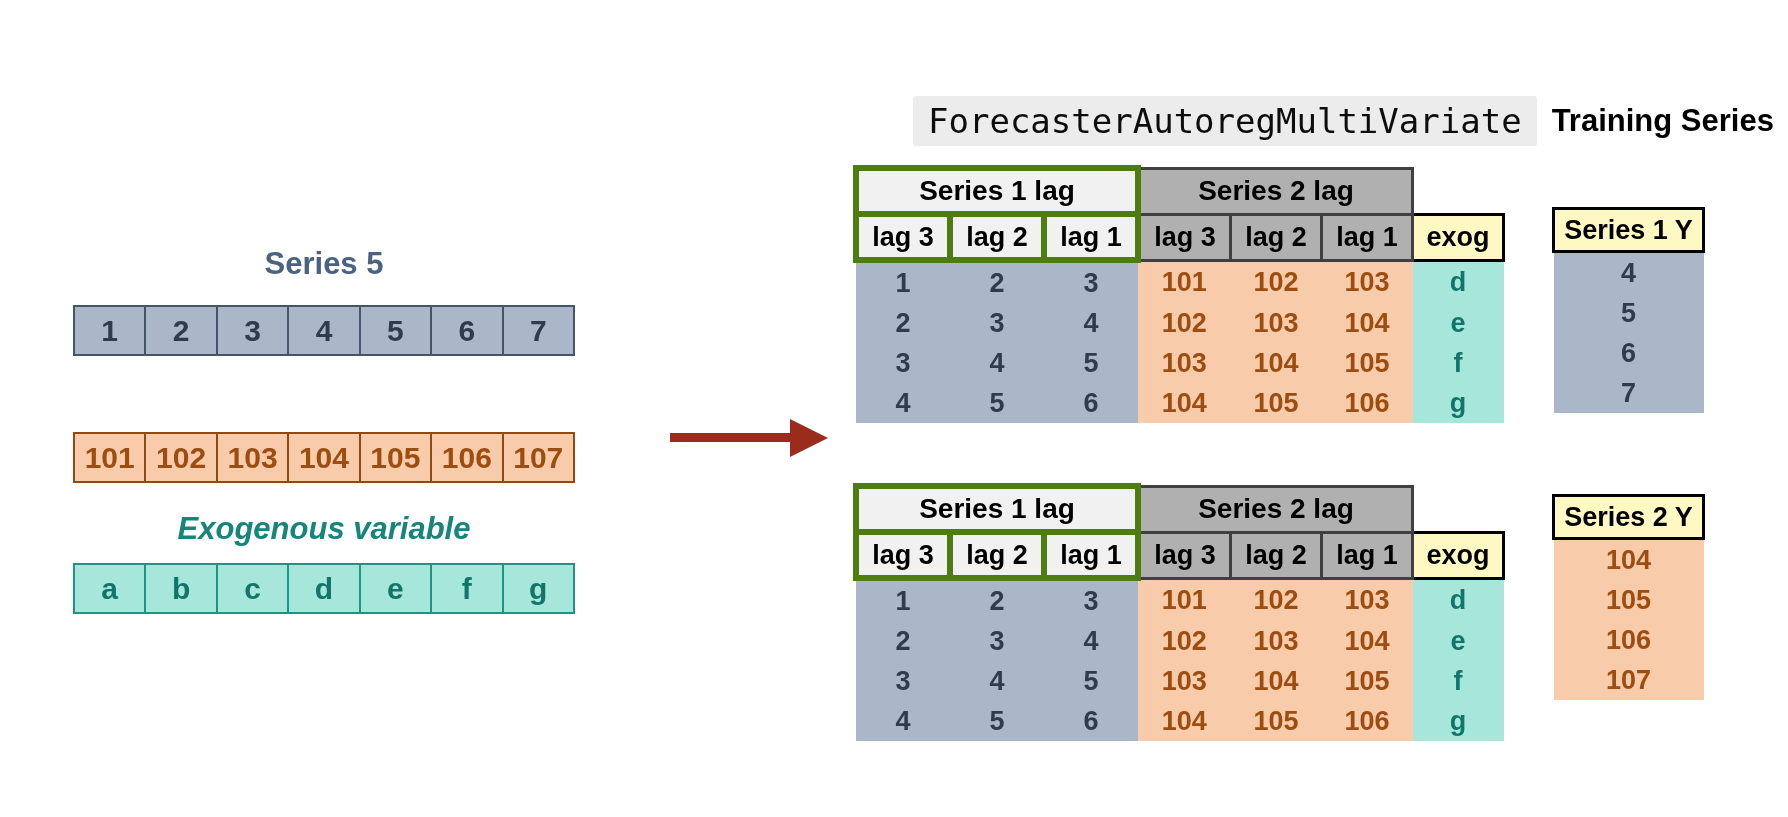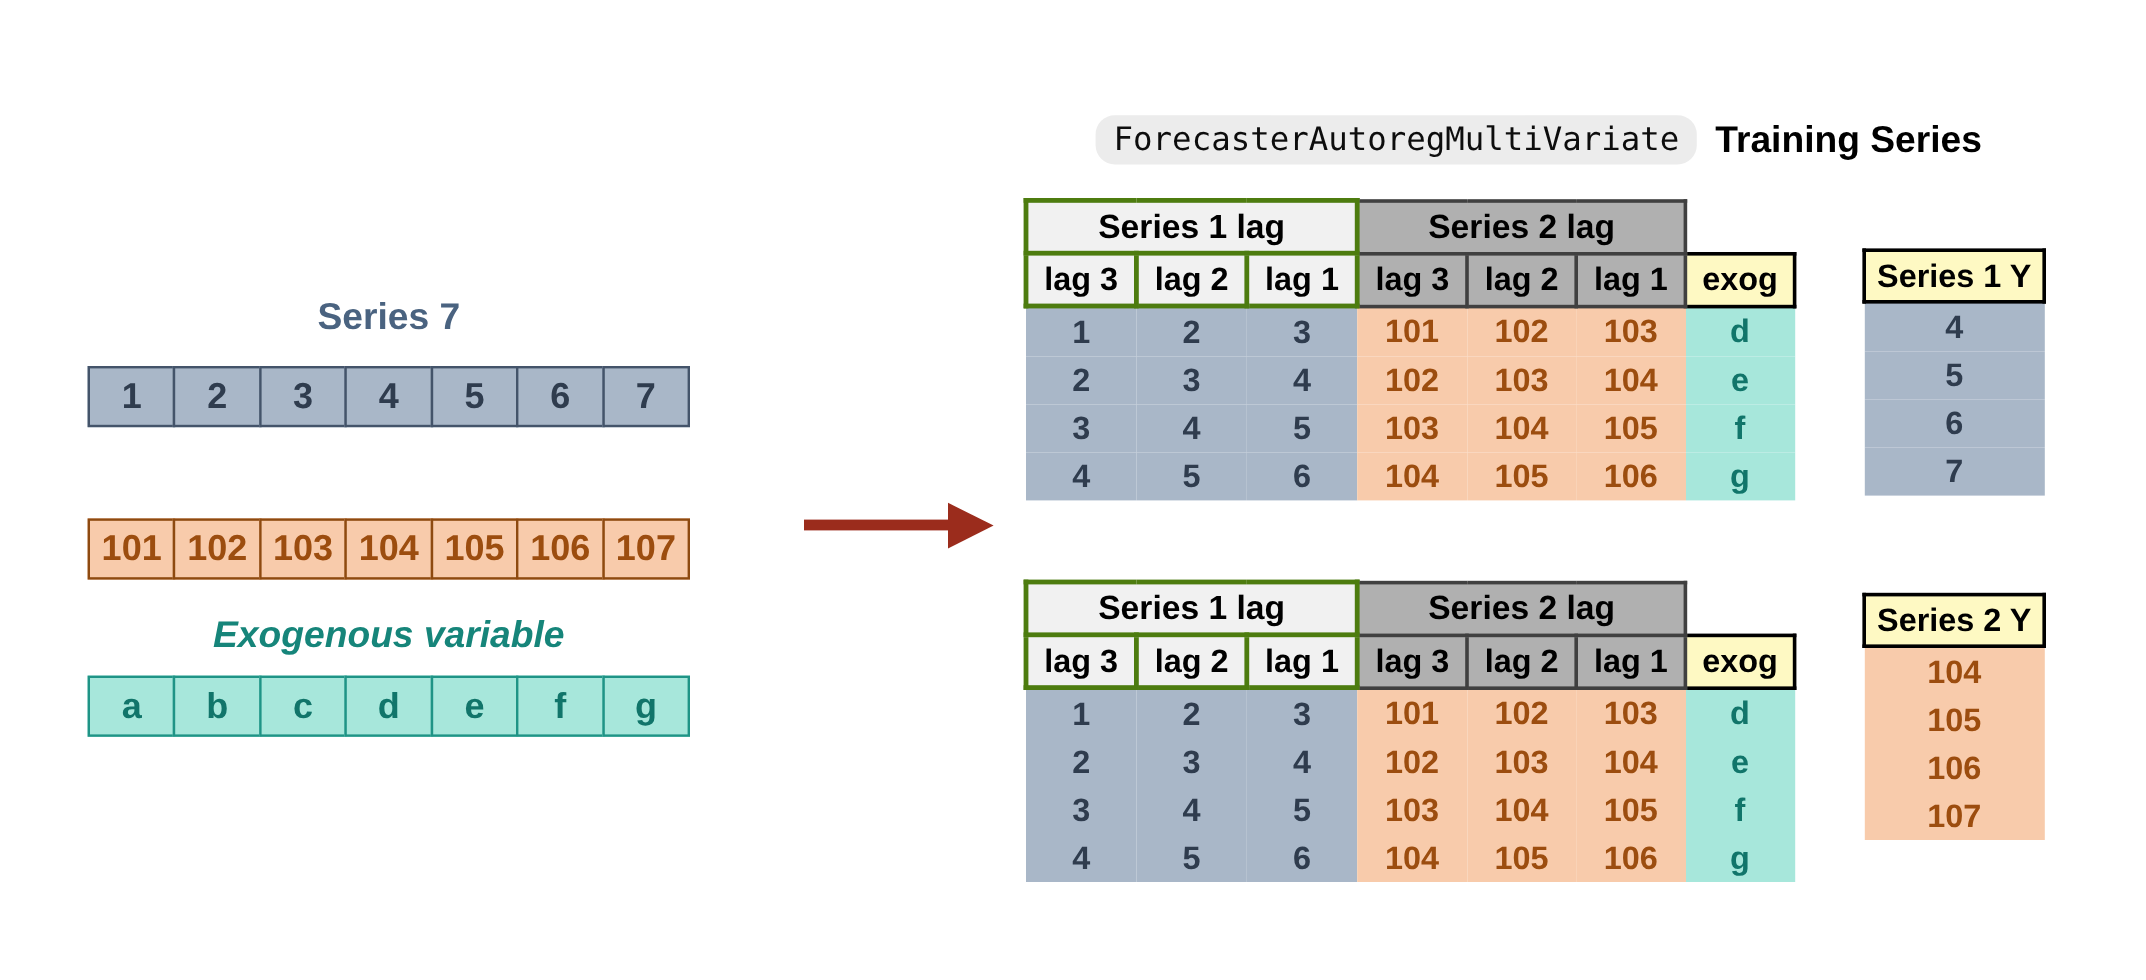--- a/index.html
+++ b/index.html
@@ -23,50 +23,50 @@
 
   
   .arrow{position:absolute;left:670px;top:419px;width:158px;height:38px;}
   .arrow-shaft{position:absolute;left:0;top:14px;width:122px;height:9px;background:#9b2c1c;}
   .arrow-head{position:absolute;left:120px;top:0;width:0;height:0;
               border-left:38px solid #9b2c1c;border-top:19px solid transparent;
               border-bottom:19px solid transparent;}
 
   
   .matrix-title{position:absolute;left:913px;top:96px;display:flex;align-items:center;gap:15px;}
-  .code-badge{background:#ececec;border-radius:16px;padding:5px 15px;
+  .code-badge{background:#ececec;border-radius:3px;padding:5px 15px;
               font-family:"DejaVu Sans Mono",monospace;font-weight:normal;
-              font-size:27px;color:#0d0d0d;white-space:nowrap;}
+              font-size:34px;color:#0d0d0d;white-space:nowrap;}
   .matrix-title-label{font-size:31px;color:#000000;white-space:nowrap;}
 
   
   table{border-collapse:collapse;position:absolute;table-layout:fixed;}
   td{padding:0;text-align:center;vertical-align:middle;}
   .mt td{width:88px;height:40px;font-size:27px;}
   .mt .grp{font-size:28px;}
-  .h-light{background:#f1f1f1;border:4px solid #4d7c0f;color:#000000;}
+  .h-light{background:#f1f1f1;border:6px solid #4d7c0f;color:#000000;}
   .h-gray{background:#b0b0b0;border:3px solid #404040;color:#000000;}
   .h-white{background:#fef9c3;border:3px solid #000000;color:#000000;margin-left:27px;}
   .h-empty{border:none;background:transparent;}
   .mt .c-blue,.mt .c-orange,.mt .c-teal{border-width:2px;}
 
   .yt td{width:147px;height:40px;font-size:27px;}
   .yt .c-blue,.yt .c-orange{border-width:2px;}
 
   .pos-t1{left:853px;top:165px;}
   .pos-y1{left:1552px;top:207px;}
   .pos-t2{left:853px;top:483px;}
   .pos-y2{left:1552px;top:494px;}
 </style>
 </head>
 <body>
 
 <div class="canvas">
 
-  <div class="seq-title t-blue" style="top:246px;">Series 7</div>
+  <div class="seq-title t-blue" style="top:246px;">Series 5</div>
   <div class="seq-row" style="top:305px;">
     <div class="seq-cell c-blue">1</div>
     <div class="seq-cell c-blue">2</div>
     <div class="seq-cell c-blue">3</div>
     <div class="seq-cell c-blue">4</div>
     <div class="seq-cell c-blue">5</div>
     <div class="seq-cell c-blue">6</div>
     <div class="seq-cell c-blue">7</div>
   </div>
 

